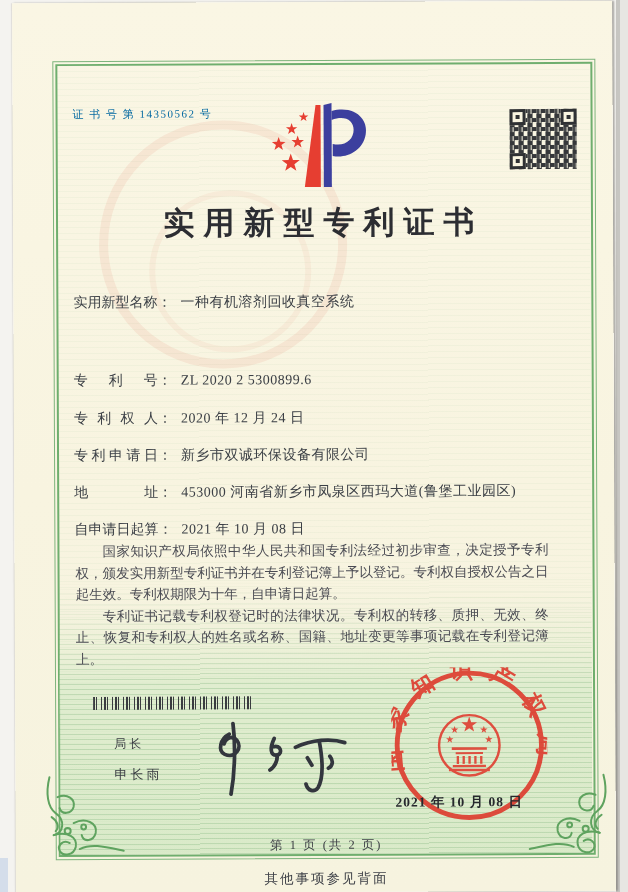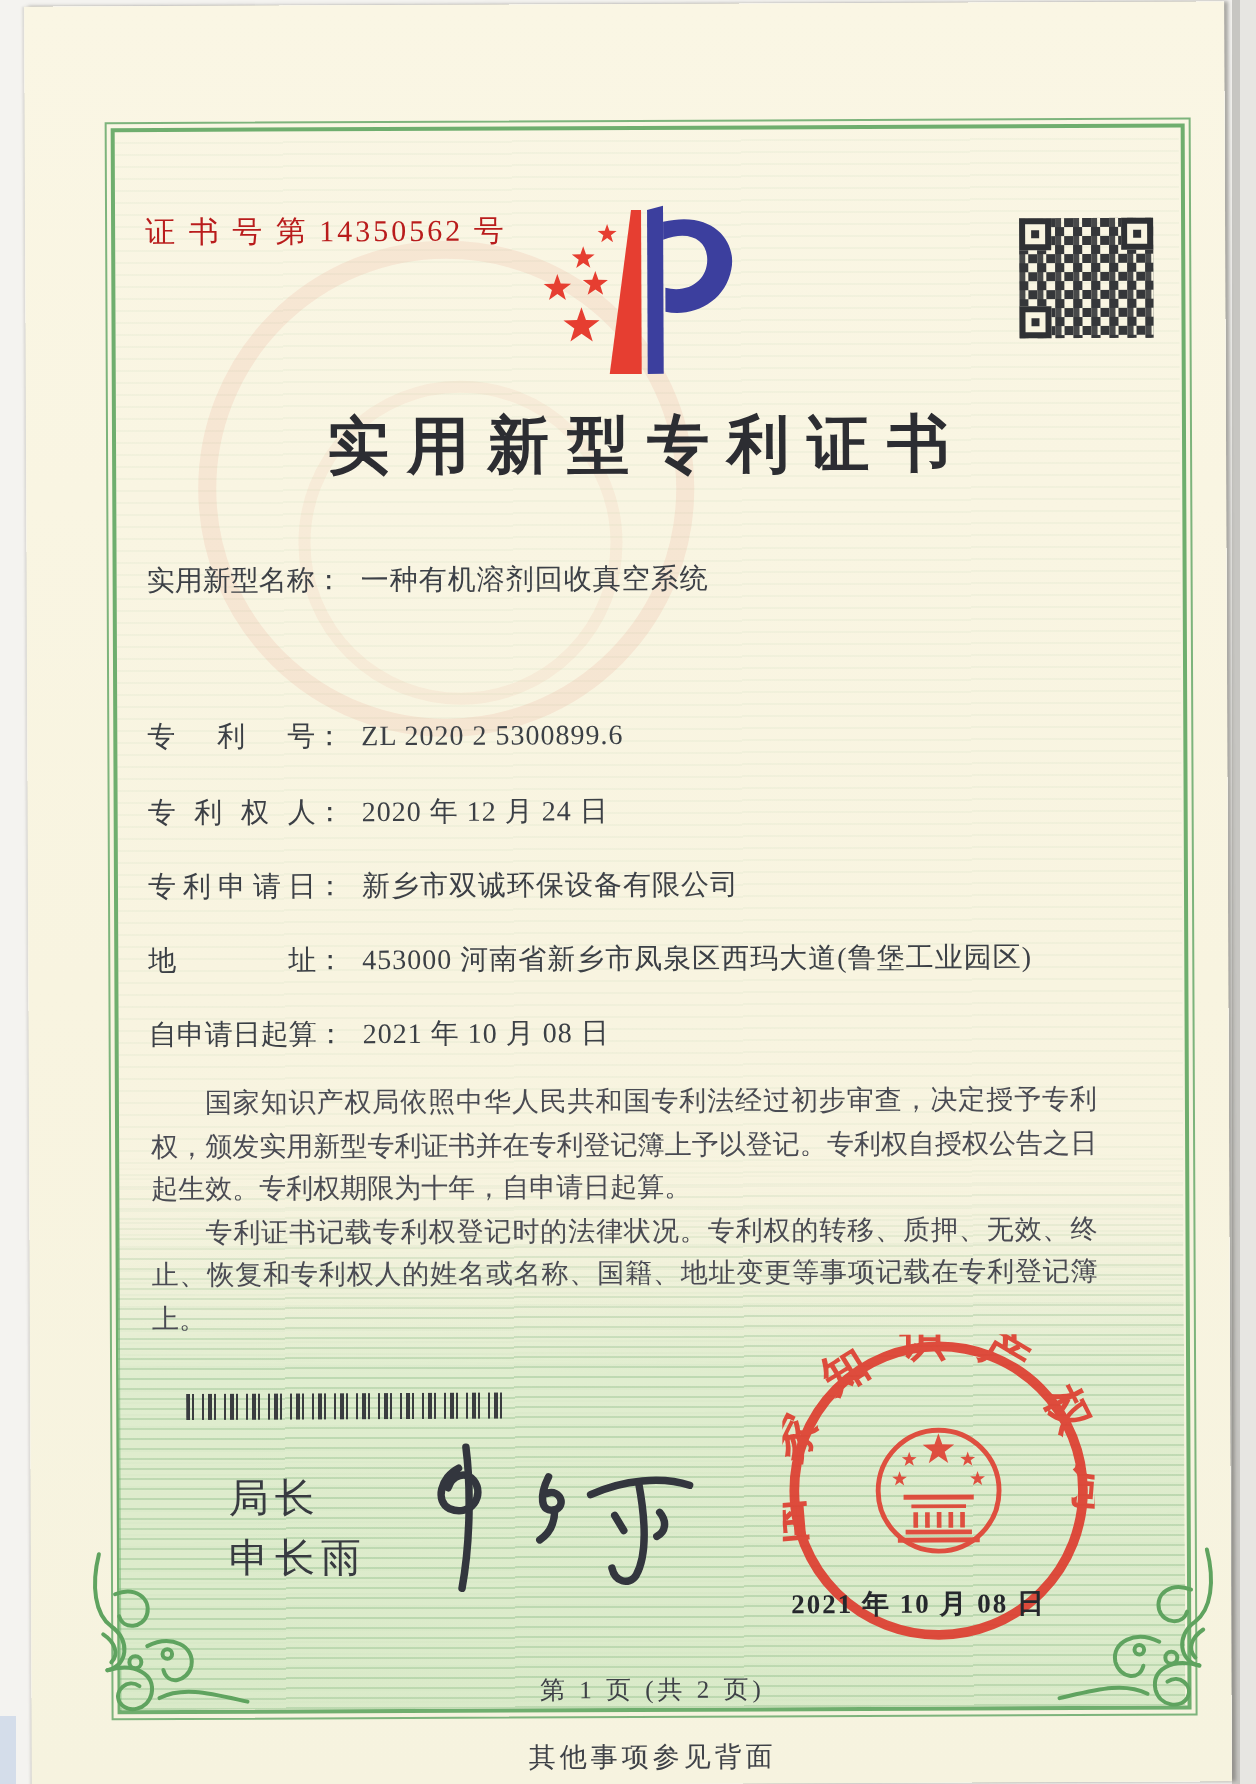--- a/index.html
+++ b/index.html
@@ -34,52 +34,52 @@
       linear-gradient(180deg,rgba(205,231,193,.0) 0%,rgba(205,231,193,.55) 40%,rgba(199,228,186,.6) 100%);
     -webkit-mask-image:linear-gradient(180deg,transparent 0,#000 38%);
     mask-image:linear-gradient(180deg,transparent 0,#000 38%);}
 
   
   .ghost-seal{position:absolute;left:100px;top:120px;width:230px;height:230px;border-radius:50%;
     border:9px solid rgba(225,100,82,.10);}
   .ghost-seal2{position:absolute;left:150px;top:190px;width:150px;height:150px;border-radius:50%;
     border:6px solid rgba(225,110,90,.07);}
 
-  .certno{position:absolute;left:74px;top:106px;font-size:15px;letter-spacing:1.5px;color:#b91c1c;}
+  .certno{position:absolute;left:74px;top:106px;font-size:11px;letter-spacing:1.5px;color:#0369a1;}
 
   .logo{position:absolute;left:258px;top:95px;}
   .qr{position:absolute;left:511px;top:110px;width:67px;height:60px;
     background-image:
       repeating-conic-gradient(#35373a 0% 25%,transparent 0% 50%),
       repeating-linear-gradient(90deg,rgba(53,55,58,.9) 0 3px,transparent 3px 9px);
     background-size:9px 9px,100% 4px;background-repeat:repeat;}
   .finder{position:absolute;width:16px;height:16px;border:3px solid #2f3134;background:#f8f4e0;box-sizing:border-box;}
   .finder i{position:absolute;left:3px;top:3px;width:4px;height:4px;background:#2f3134;}
   .f-tl{left:0;top:0}.f-tr{right:0;top:0}.f-bl{left:0;bottom:0}
 
   .title{position:absolute;left:54px;top:202px;width:541px;text-align:center;
     font-size:31px;font-weight:600;letter-spacing:9px;color:#2c2d32;}
 
   .row{position:absolute;left:74px;font-size:14px;color:#3c4046;white-space:nowrap;height:20px;}
-  .flabel{display:inline-block;width:84px;text-align:justify;text-align-last:justify;}
+  .flabel{display:inline-block;width:84px;text-align:justify;text-align-last:justify;margin-top:12px;}
   .fcolon{display:inline-block;margin-right:9px;}
   .fvalue{letter-spacing:.5px;}
   .r0{top:281px}.r1{top:322px}.r2{top:359px}.r3{top:397px}.r4{top:434px}.r5{top:471px}.r6{top:508px;width:500px}
   .g2{position:absolute;left:256px;top:0;}
   .g2 .flabel{width:76px;}
 
   .paras{position:absolute;left:75px;top:540px;width:473px;font-size:13.5px;line-height:21.5px;
     color:#4a4b53;text-align:justify;}
   .paras p{margin:0;text-indent:2em;}
 
   .barcode{position:absolute;left:92px;top:696px;width:161px;height:13px;
     background:repeating-linear-gradient(90deg,#3a3c40 0 2px,transparent 2px 3px,#3a3c40 3px 4px,transparent 4px 8px,#3a3c40 8px 9px,transparent 9px 11px);}
 
-  .signer-title{position:absolute;left:113px;top:735px;font-size:20px;letter-spacing:3px;color:#383b41;}
-  .signer-name{position:absolute;left:113px;top:765px;font-size:20px;letter-spacing:3px;color:#383b41;}
+  .signer-title{position:absolute;left:113px;top:735px;font-size:12px;letter-spacing:3px;color:#383b41;}
+  .signer-name{position:absolute;left:113px;top:765px;font-size:13px;letter-spacing:3px;color:#383b41;}
   .signature{position:absolute;left:198px;top:716px;}
 
   .seal{position:absolute;left:390px;top:668px;opacity:.88;}
   .seal-date{position:absolute;left:394px;top:794px;font-size:13.5px;font-weight:600;letter-spacing:1px;color:#26282d;z-index:5;}
 
   .page-no{position:absolute;left:54px;top:837px;width:541px;text-align:center;font-size:12.5px;color:#3e4147;letter-spacing:2px;}
   .back-note{position:absolute;left:54px;top:870px;width:541px;text-align:center;font-size:13.5px;color:#3e4147;letter-spacing:2px;}
 
   .orn{position:absolute;width:84px;height:86px;}
   .orn-bl{left:42px;top:772px;}

